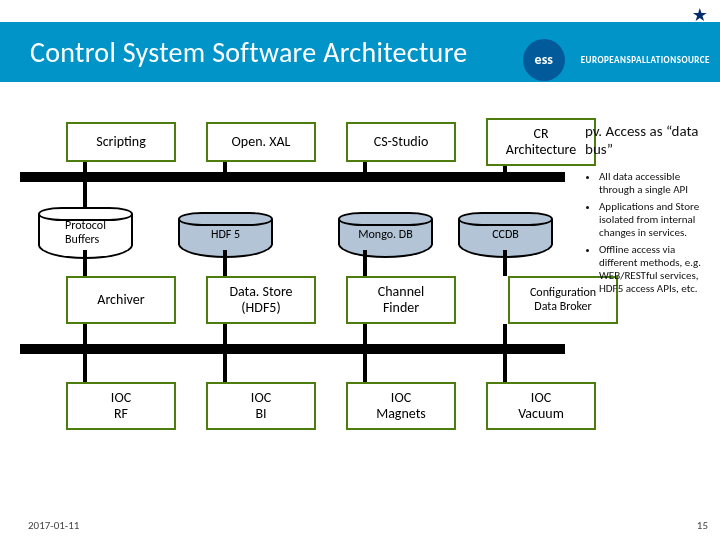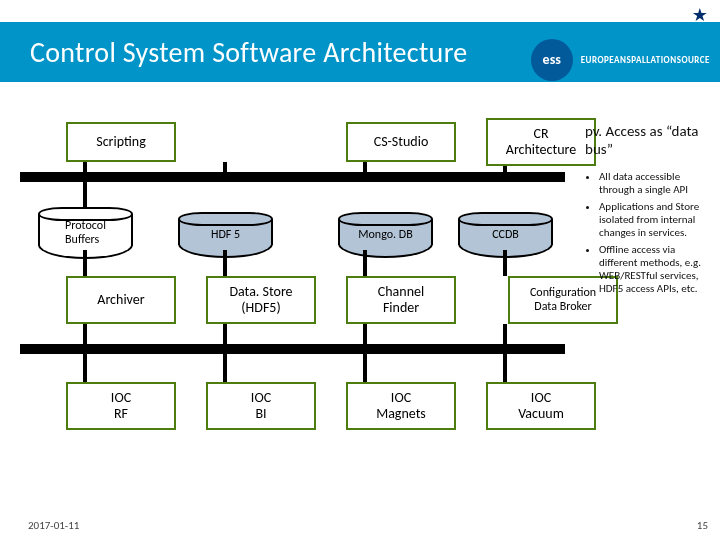--- a/index.html
+++ b/index.html
@@ -1,19 +1,19 @@
 <!DOCTYPE html>
 <html><head>
 <meta charset="utf-8">
 <style>
   html,body{margin:0;padding:0;font-family:"Segoe UI",Calibri,Arial,sans-serif;}
   body{width:720px;height:540px;position:relative;overflow:hidden;background:#fff;}
   .titlebar{position:absolute;left:0;top:22px;width:720px;height:60px;background:#0094c8;display:flex;align-items:center;}
   .title{color:#fff;font-size:28px;font-weight:300;margin-left:30px;letter-spacing:0.3px;}
-  .logo-area{position:absolute;right:10px;top:22px;height:76px;display:flex;align-items:center;gap:8px;color:#fff;font-size:9px;line-height:1.15;}
+  .logo-area{position:absolute;right:10px;top:22px;height:76px;display:flex;align-items:center;gap:16px;color:#fff;font-size:9px;line-height:1.15;}
   .logo-circle{width:42px;height:42px;border-radius:50%;background:#035a9a;display:flex;align-items:center;justify-content:center;color:#fff;font-weight:bold;font-size:14px;}
   .logo-text{display:flex;flex-direction:row;font-weight:600;letter-spacing:0.5px;}
   .star{position:absolute;right:12px;top:4px;font-size:18px;color:#022e6b;}
   .foot-date{position:absolute;left:28px;bottom:8px;font-size:11px;color:#444;}
   .foot-page{position:absolute;right:12px;bottom:8px;font-size:11px;color:#444;}
 
   .stage{position:absolute;left:0;top:92px;width:720px;height:430px;}
   .bus{position:absolute;left:20px;width:545px;height:10px;background:#000;}
   .conn{position:absolute;width:4px;background:#000;}
   .box{position:absolute;border:2px solid #4d7c0f;background:#fff;display:flex;align-items:center;justify-content:center;text-align:center;font-size:14px;line-height:1.15;box-sizing:border-box;margin-left:36px;}
@@ -44,20 +44,23 @@
 </div>
 
 <div class="stage">
 
   <div class="bus" style="top:80px;"></div>
 
   <div class="bus" style="top:252px;"></div>
 
   <div class="box" style="left:30px;top:30px;width:110px;height:40px;">
       <span>Scripting</span>
+    </div>
+  <div class="box" style="left:170px;top:30px;width:110px;height:40px;">
+      <span>Open. XAL</span>
     </div>
   <div class="box" style="left:310px;top:30px;width:110px;height:40px;">
       <span>CS-Studio</span>
     </div>
   <div class="box" style="left:450px;top:26px;width:110px;height:48px;white-space:pre-line;"><span>CR
 Architecture</span></div>
 
   <div class="conn" style="left:83px;top:70px;height:14px;"></div>
   <div class="conn" style="left:223px;top:70px;height:14px;"></div>
   <div class="conn" style="left:363px;top:70px;height:14px;"></div>

